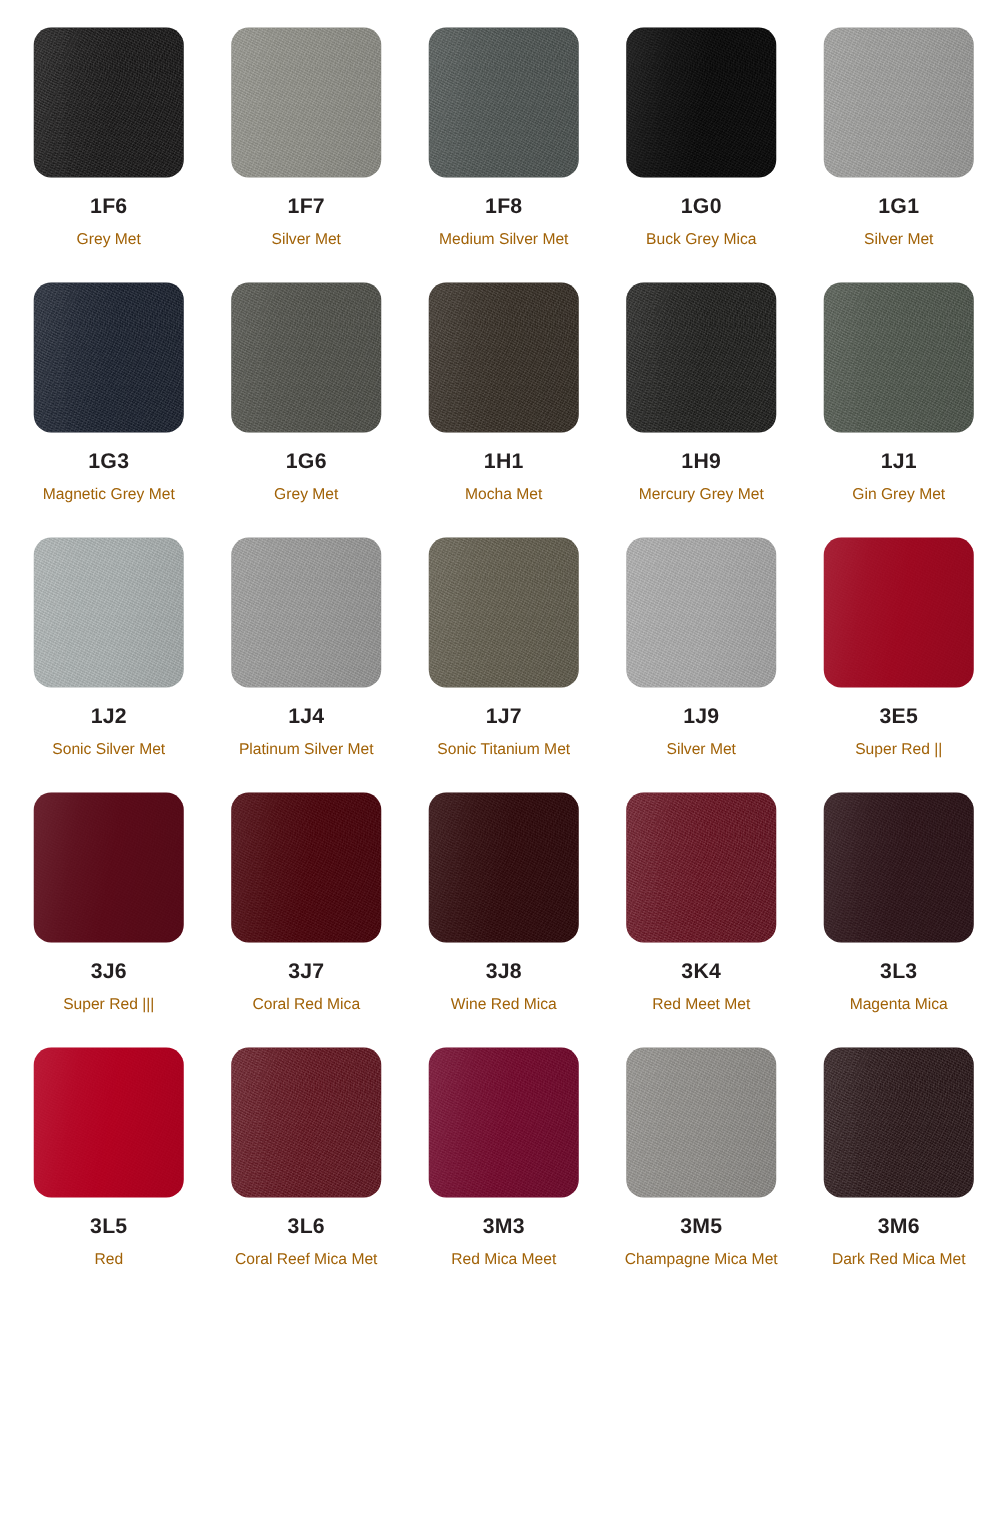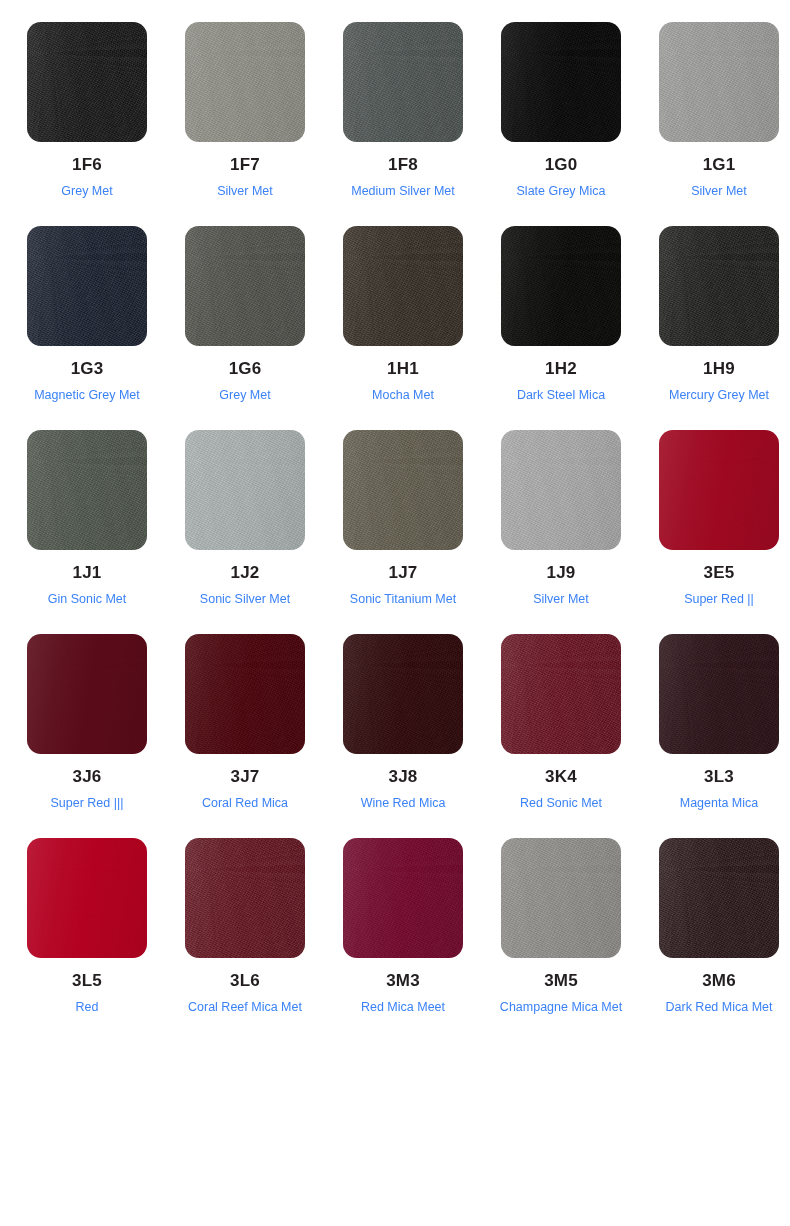--- a/index.html
+++ b/index.html
@@ -96,21 +96,21 @@
     text-align: center;
     color: #231f20;
   }
 
   .name {
     margin-top: 11px;
     font-size: 12.5px;
     font-weight: 400;
     line-height: 1.15;
     text-align: center;
-    color: #3b82f6;
+    color: #a16207;
     white-space: nowrap;
   }
 </style>
 </head>
 <body>
 
 <div id="swatch-grid">
     <div class="swatch-cell">
       <div class="chip-wrap">
         <div class="chip tex-met" title="Grey Met" style="background-color: rgb(21, 20, 20);">
@@ -138,21 +138,21 @@
       <div class="code">1F8</div>
       <div class="name">Medium Silver Met</div>
     </div>
     <div class="swatch-cell">
       <div class="chip-wrap">
         <div class="chip tex-mica" title="Dark Grey Mica" style="background-color: rgb(7, 7, 7);">
           <div class="sheen"></div>
         </div>
       </div>
       <div class="code">1G0</div>
-      <div class="name">Slate Grey Mica</div>
+      <div class="name">Buck Grey Mica</div>
     </div>
     <div class="swatch-cell">
       <div class="chip-wrap">
         <div class="chip tex-met" title="Silver Met" style="background-color: rgb(155, 155, 153);">
           <div class="sheen"></div>
         </div>
       </div>
       <div class="code">1G1</div>
       <div class="name">Silver Met</div>
     </div>
@@ -178,56 +178,56 @@
       <div class="chip-wrap">
         <div class="chip tex-met" title="Mocha Met" style="background-color: rgb(50, 42, 33);">
           <div class="sheen"></div>
         </div>
       </div>
       <div class="code">1H1</div>
       <div class="name">Mocha Met</div>
     </div>
     <div class="swatch-cell">
       <div class="chip-wrap">
-        <div class="chip tex-mica" title="Dark Steel Mica" style="background-color: rgb(8, 8, 7);">
-          <div class="sheen"></div>
-        </div>
-      </div>
-      <div class="code">1H2</div>
-      <div class="name">Dark Steel Mica</div>
-    </div>
-    <div class="swatch-cell">
-      <div class="chip-wrap">
         <div class="chip tex-met" title="Mercury Grey Met" style="background-color: rgb(27, 27, 25);">
           <div class="sheen"></div>
         </div>
       </div>
       <div class="code">1H9</div>
       <div class="name">Mercury Grey Met</div>
     </div>
     <div class="swatch-cell">
       <div class="chip-wrap">
         <div class="chip tex-met" title="Gin Buck Met" style="background-color: rgb(75, 83, 73);">
           <div class="sheen"></div>
         </div>
       </div>
       <div class="code">1J1</div>
-      <div class="name">Gin Sonic Met</div>
+      <div class="name">Gin Grey Met</div>
     </div>
     <div class="swatch-cell">
       <div class="chip-wrap">
         <div class="chip tex-met" title="Sonic Silver Met" style="background-color: rgb(169, 176, 176);">
           <div class="sheen"></div>
         </div>
       </div>
       <div class="code">1J2</div>
       <div class="name">Sonic Silver Met</div>
     </div>
     <div class="swatch-cell">
       <div class="chip-wrap">
+        <div class="chip tex-met" title="Platinum Silver Met" style="background-color: rgb(152, 152, 151);">
+          <div class="sheen"></div>
+        </div>
+      </div>
+      <div class="code">1J4</div>
+      <div class="name">Platinum Silver Met</div>
+    </div>
+    <div class="swatch-cell">
+      <div class="chip-wrap">
         <div class="chip tex-met" title="Sonic Titanium Met" style="background-color: rgb(95, 90, 74);">
           <div class="sheen"></div>
         </div>
       </div>
       <div class="code">1J7</div>
       <div class="name">Sonic Titanium Met</div>
     </div>
     <div class="swatch-cell">
       <div class="chip-wrap">
         <div class="chip tex-met" title="Silver Met" style="background-color: rgb(168, 168, 168);">
@@ -273,21 +273,21 @@
       <div class="code">3J8</div>
       <div class="name">Wine Red Mica</div>
     </div>
     <div class="swatch-cell">
       <div class="chip-wrap">
         <div class="chip tex-met" title="Red Mica Met" style="background-color: rgb(102, 14, 29);">
           <div class="sheen"></div>
         </div>
       </div>
       <div class="code">3K4</div>
-      <div class="name">Red Sonic Met</div>
+      <div class="name">Red Meet Met</div>
     </div>
     <div class="swatch-cell">
       <div class="chip-wrap">
         <div class="chip tex-mica" title="Magenta Mica" style="background-color: rgb(42, 17, 22);">
           <div class="sheen"></div>
         </div>
       </div>
       <div class="code">3L3</div>
       <div class="name">Magenta Mica</div>
     </div>

